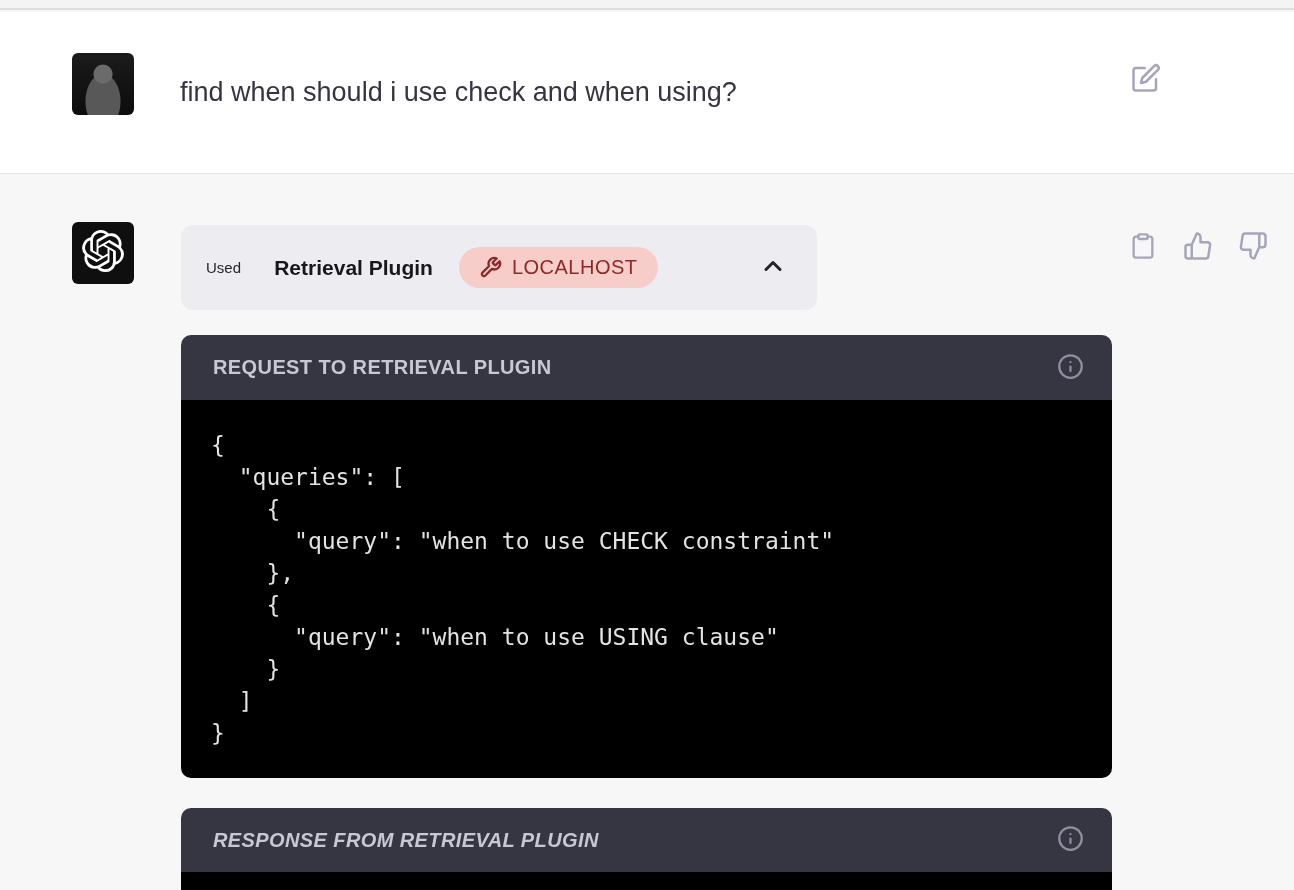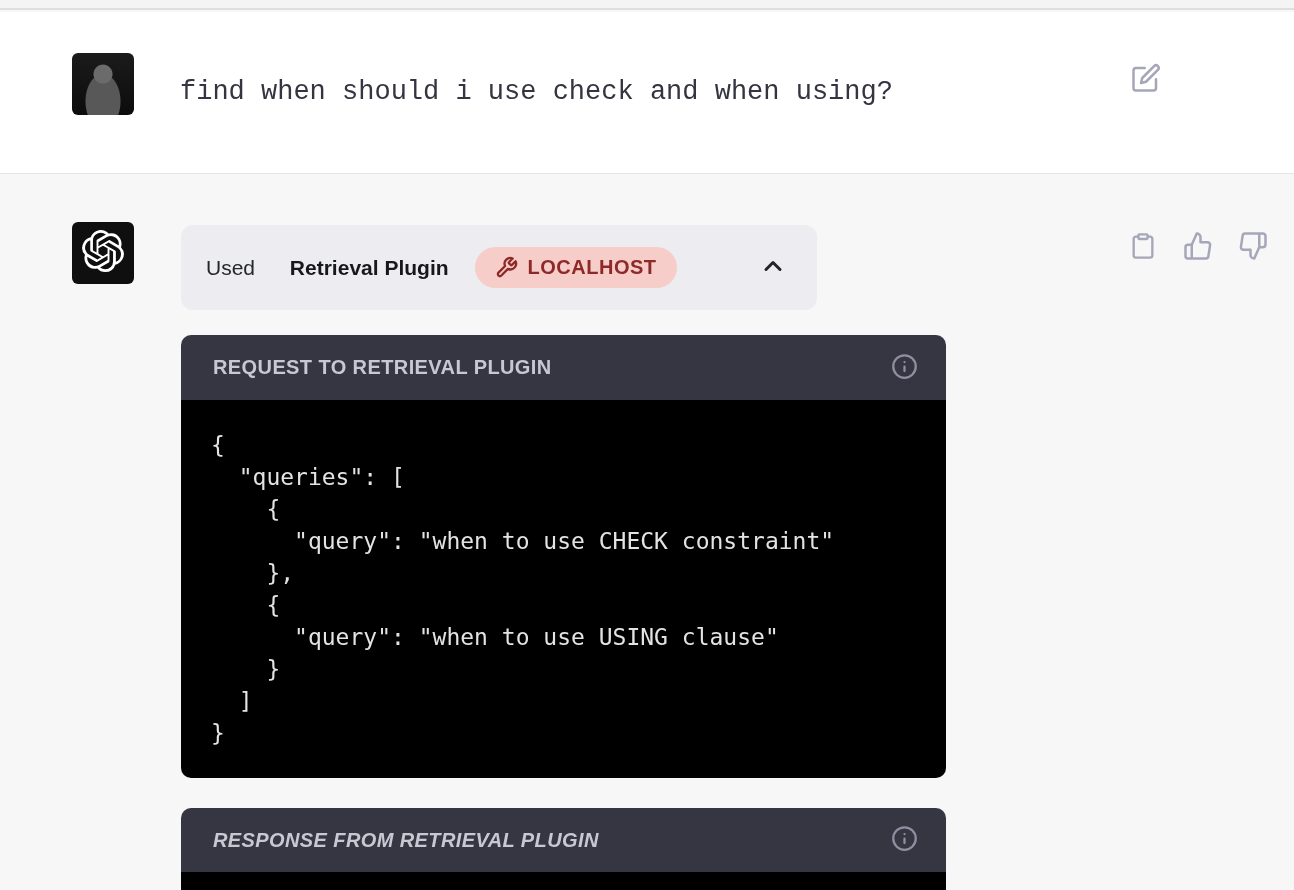--- a/index.html
+++ b/index.html
@@ -32,57 +32,57 @@
       radial-gradient(circle at 50% 34%, #6b6b6b 0 9px, transparent 10px),
       radial-gradient(ellipse at 50% 78%, #585858 0 17px, transparent 18px),
       linear-gradient(#1b1b1b,#0c0c0c);
   }
   .bot-avatar {
     left:72px; top:47px; background:#0f0f10;
     display:flex; align-items:center; justify-content:center;
   }
   .user-text {
     position:absolute; left:180px; top:63px;
-    font-size:27px; line-height:34px; color:#343541;font-family:Liberation Mono, monospace;
+    font-size:27px; line-height:34px; color:#343541;
   }
   .edit-btn {
     position:absolute; left:1129px; top:50px; width:34px; height:34px;
     background:none; border:none; cursor:pointer; color:#a6a6b9;
     display:flex; align-items:center; justify-content:center;
   }
   
   .plugin-bar {
     position:absolute; left:181px; top:50px; width:636px; height:85px;
     background:#ececf1; border-radius:12px;
     display:flex; align-items:center; padding:0 30px 0 25px;
     cursor:pointer;
   }
-  .plugin-bar .used-label { font-size:21px; color:#24272e; white-space:pre; }
+  .plugin-bar .used-label { font-size:15px; color:#24272e; white-space:pre; }
   .plugin-bar .plugin-name { font-size:21px; font-weight:700; color:#17181c;margin-left:29px; }
   .badge {
     margin-left:26px; display:inline-flex; align-items:center; gap:10px;
     background:#f6cdc9; color:#8e2929; border-radius:9999px;
-    padding:9px 20px; font-size:20px; font-weight:700; letter-spacing:0.5px;
+    padding:9px 20px; font-size:20px; font-weight:400; letter-spacing:0.5px;
   }
   .badge svg { display:block; }
   .chevron-btn {
     margin-left:auto; background:none; border:none; cursor:pointer;
     color:#23252b; display:flex; align-items:center; justify-content:center;
   }
   
   .actions {
     position:absolute; left:1128px; top:55px;
     display:flex; gap:25px; color:#a6a6b9;
   }
   .action-btn {
     background:none; border:none; cursor:pointer; color:inherit;
     width:30px; height:34px; display:flex; align-items:center; justify-content:center;
   }
   
-  .panel { position:absolute; left:181px; width:765px;border-radius:24px; }
+  .panel { position:absolute; left:181px; width:931px;border-radius:24px; }
   .panel-request { top:160px; }
   .panel-response { top:633px; }
   .panel-header {
     height:65px; background:#363643; border-radius:10px 10px 0 0;
     display:flex; align-items:center; padding:0 28px 0 32px;
   }
   .panel-response .panel-header { height:64px;font-style:italic; }
   .panel-title {
     font-size:20px; font-weight:600; letter-spacing:0.4px;
     color:#c6c9d2; text-transform:uppercase;

